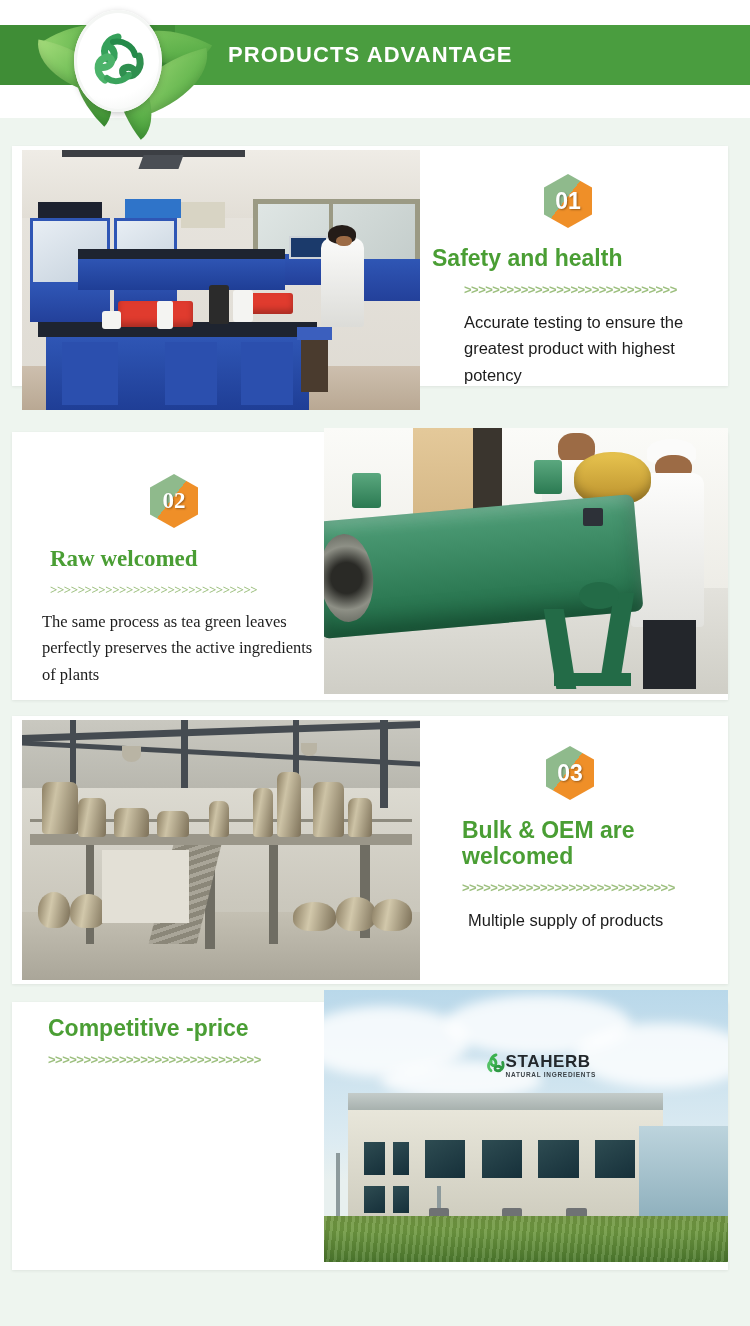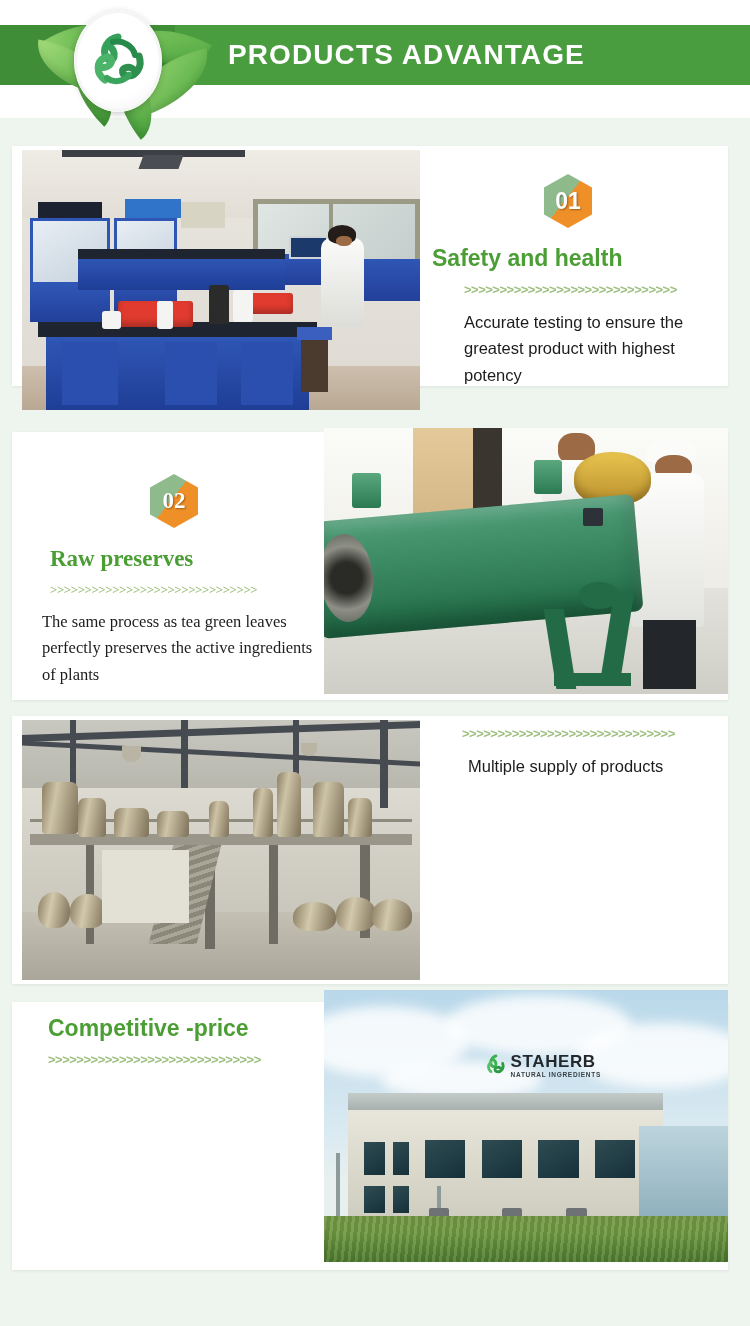--- a/index.html
+++ b/index.html
@@ -17,21 +17,21 @@
     position:absolute; left:0; top:25px; width:750px; height:60px;
     background:#4a9d3f;
   }
   .band-dark {
     position:absolute; left:0; top:25px; width:175px; height:60px;
     background:#3f8d36;
   }
   .header-title {
     position:absolute; left:228px; top:25px; height:60px;
     display:flex; align-items:center;
-    font-size:28px; font-weight:bold; color:#ffffff;
+    font-size:22px; font-weight:bold; color:#ffffff;
     letter-spacing:1.1px;
   }
 
   
   .logo-wrap { position:absolute; left:18px; top:2px; width:200px; height:116px; }
   .leaf {
     position:absolute; border-radius:0 100% 0 100%;
     box-shadow:inset -4px -5px 9px rgba(0,0,0,.13);
   }
   .lf1 { left:32px; top:16px;  width:74px; height:46px;
@@ -205,21 +205,21 @@
   .bl-top { position:absolute; left:6%; top:38%; width:78%; height:8%;
     background:linear-gradient(#c4ccca,#9fa9a6); }
   .bl-right { position:absolute; left:78%; top:50%; width:22%; height:34%;
     background:linear-gradient(#bdd4dd,#8fb0bd); }
   .bl-win { position:absolute; background:linear-gradient(150deg,#2e4c52,#16303a); }
   .bl-grass { position:absolute; left:0; bottom:0; width:100%; height:17%;
     background:linear-gradient(#7fa84a,#4d7a2e);
     box-shadow:inset 0 6px 12px rgba(0,0,0,.12); }
   .bl-grass::after { content:""; position:absolute; inset:0;
     background:repeating-linear-gradient(96deg, rgba(255,255,255,.10) 0 3px, rgba(0,0,0,.07) 3px 7px); }
-  .sign { position:absolute; left:40%; top:23%; display:flex; align-items:center; gap:5px; }
+  .sign { position:absolute; left:40%; top:23%; display:flex; align-items:flex-start; }
   .sign-txt { display:flex; flex-direction:column; line-height:1; }
   .sign-main { font-size:17px; font-weight:bold; color:#23282c; letter-spacing:.6px; }
   .sign-sub { font-size:6.5px; font-weight:bold; color:#3b4247; letter-spacing:.7px; margin-top:2px; }
   .pole { position:absolute; background:#8d9a9c; }
 </style>
 </head>
 <body>
 
 <div class="page">
 
@@ -306,21 +306,21 @@
   </div>
 
   <div class="card card-2">
     <div class="panel panel-left c2">
       <div class="hexwrap">
         <div class="hex">
             <div class="hex-inner"></div>
           </div>
         <div class="hex-num">02</div>
       </div>
-      <div class="head">Raw preserves</div>
+      <div class="head">Raw welcomed</div>
       <div class="chev">&gt;&gt;&gt;&gt;&gt;&gt;&gt;&gt;&gt;&gt;&gt;&gt;&gt;&gt;&gt;&gt;&gt;&gt;&gt;&gt;&gt;&gt;&gt;&gt;&gt;&gt;&gt;&gt;&gt;&gt;</div>
       <div class="body">The same process as tea green leaves perfectly preserves the active ingredients of plants</div>
     </div>
     <div class="photo ph-right">
       <div class="roast">
         <div class="roast-wall"></div>
         <div class="roast-door"></div>
         <div class="roast-dark"></div>
         <div class="roast-floor"></div>
 
@@ -381,20 +381,27 @@
 
         <div class="tankr" style="left:4%;top:66%;width:8%;height:14%;"></div>
         <div class="tankr" style="left:12%;top:67%;width:9%;height:13%;"></div>
         <div class="tankr" style="left:68%;top:70%;width:11%;height:11%;"></div>
         <div class="tankr" style="left:79%;top:68%;width:10%;height:13%;"></div>
         <div class="tankr" style="left:88%;top:69%;width:10%;height:12%;"></div>
         <div style="position:absolute;left:20%;top:50%;width:22%;height:28%;background:#e3e0d6;"></div>
       </div>
     </div>
     <div class="panel panel-right c3">
+      <div class="hexwrap">
+        <div class="hex">
+            <div class="hex-inner"></div>
+          </div>
+        <div class="hex-num">03</div>
+      </div>
+      <div class="head">Bulk &amp; OEM are welcomed</div>
       <div class="chev">&gt;&gt;&gt;&gt;&gt;&gt;&gt;&gt;&gt;&gt;&gt;&gt;&gt;&gt;&gt;&gt;&gt;&gt;&gt;&gt;&gt;&gt;&gt;&gt;&gt;&gt;&gt;&gt;&gt;&gt;</div>
       <div class="body">Multiple supply of products</div>
     </div>
   </div>
 
   <div class="card card-4">
     <div class="panel panel-left c4">
       <div class="head">Competitive -price</div>
       <div class="chev">&gt;&gt;&gt;&gt;&gt;&gt;&gt;&gt;&gt;&gt;&gt;&gt;&gt;&gt;&gt;&gt;&gt;&gt;&gt;&gt;&gt;&gt;&gt;&gt;&gt;&gt;&gt;&gt;&gt;&gt;</div>
     </div>

